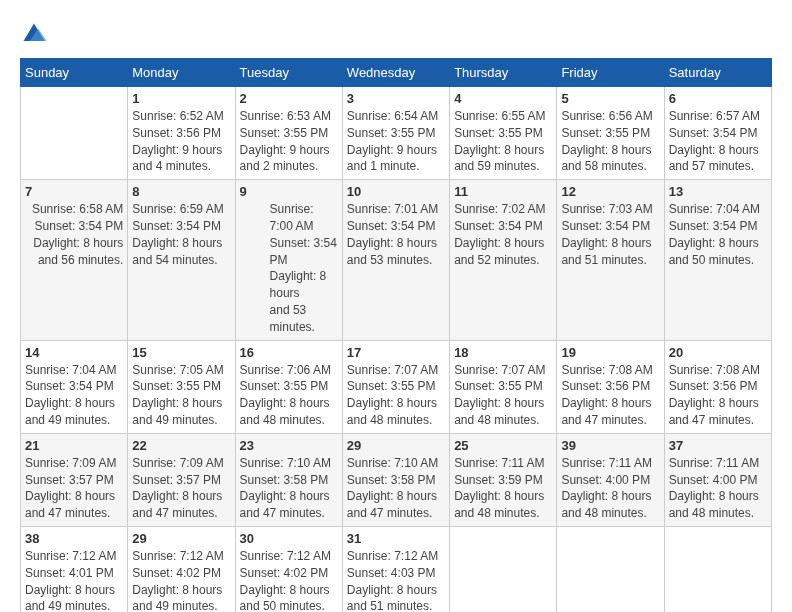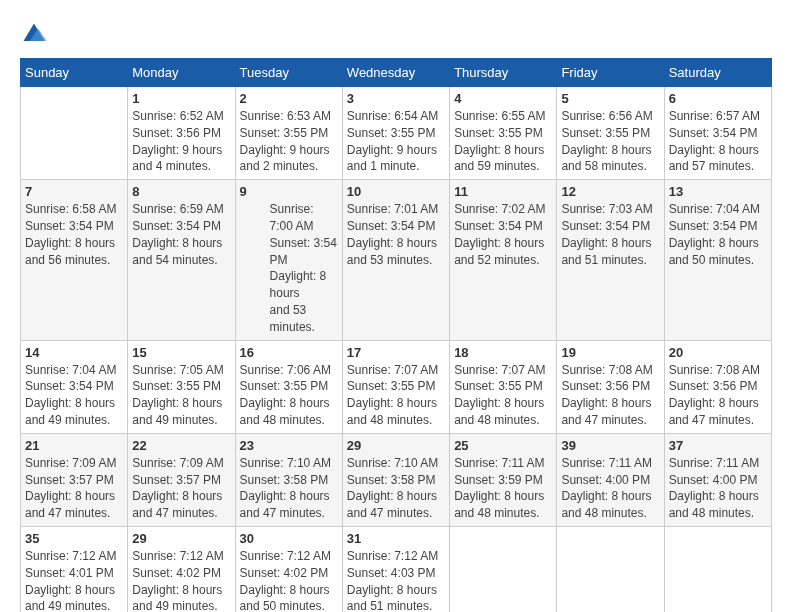--- a/index.html
+++ b/index.html
@@ -167,21 +167,21 @@
           <span class="day-number">6</span>
           <div class="day-info" style="white-space: pre-line;">Sunrise: 6:57 AM
 Sunset: 3:54 PM
 Daylight: 8 hours
 and 57 minutes.</div>
         </td>
       </tr>
       <tr>
         <td>
           <span class="day-number">7</span>
-          <div class="day-info" style="white-space: pre-line;">Sunrise: 6:58 AM
+          <div class="day-info" style="white-space: pre-line; text-align: right;">Sunrise: 6:58 AM
 Sunset: 3:54 PM
 Daylight: 8 hours
 and 56 minutes.</div>
         </td>
         <td>
           <span class="day-number">8</span>
           <div class="day-info" style="white-space: pre-line;">Sunrise: 6:59 AM
 Sunset: 3:54 PM
 Daylight: 8 hours
 and 54 minutes.</div>
@@ -319,21 +319,21 @@
         <td>
           <span class="day-number">37</span>
           <div class="day-info" style="white-space: pre-line;">Sunrise: 7:11 AM
 Sunset: 4:00 PM
 Daylight: 8 hours
 and 48 minutes.</div>
         </td>
       </tr>
       <tr>
         <td>
-          <span class="day-number">35</span>
+          <span class="day-number">38</span>
           <div class="day-info" style="white-space: pre-line;">Sunrise: 7:12 AM
 Sunset: 4:01 PM
 Daylight: 8 hours
 and 49 minutes.</div>
         </td>
         <td>
           <span class="day-number">29</span>
           <div class="day-info" style="white-space: pre-line;">Sunrise: 7:12 AM
 Sunset: 4:02 PM
 Daylight: 8 hours

